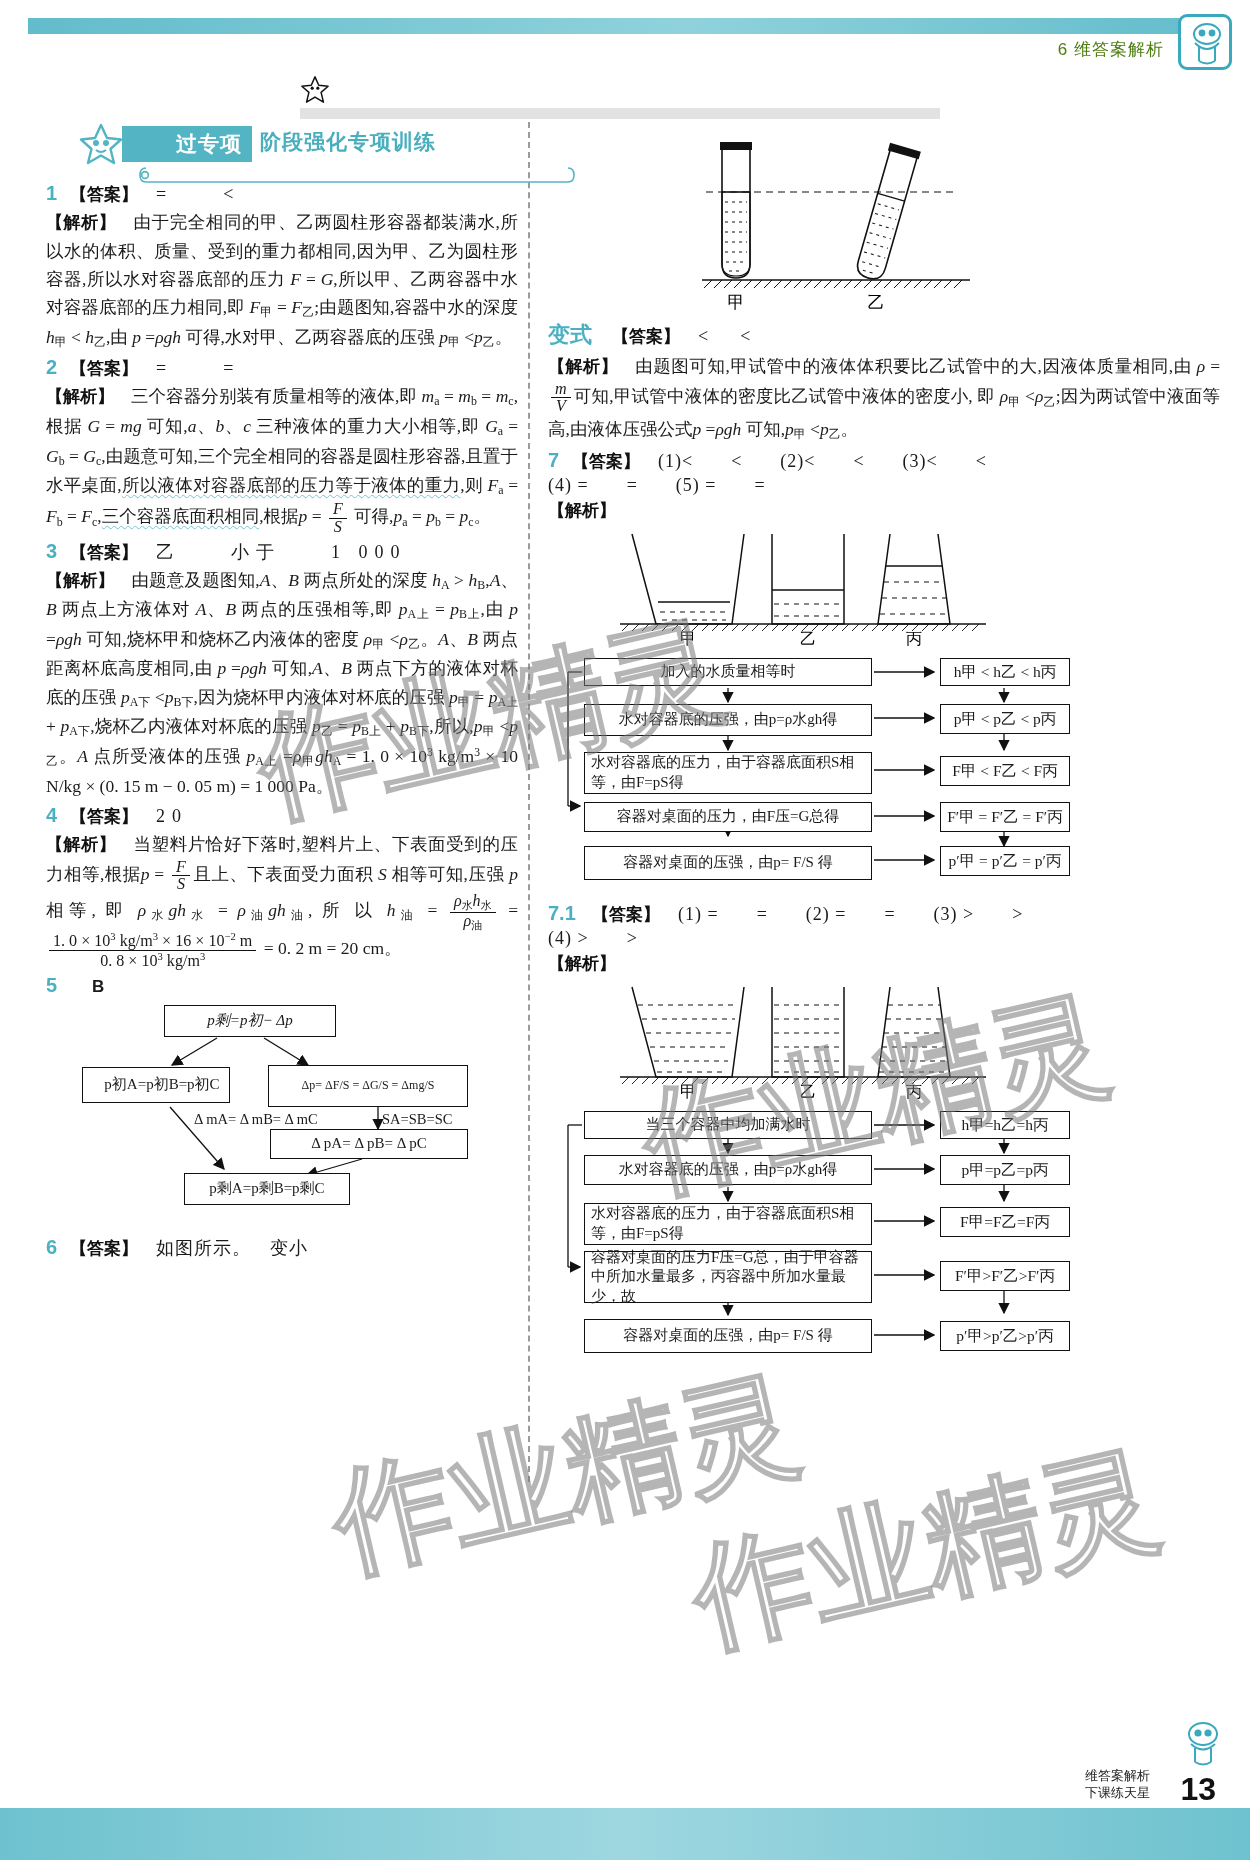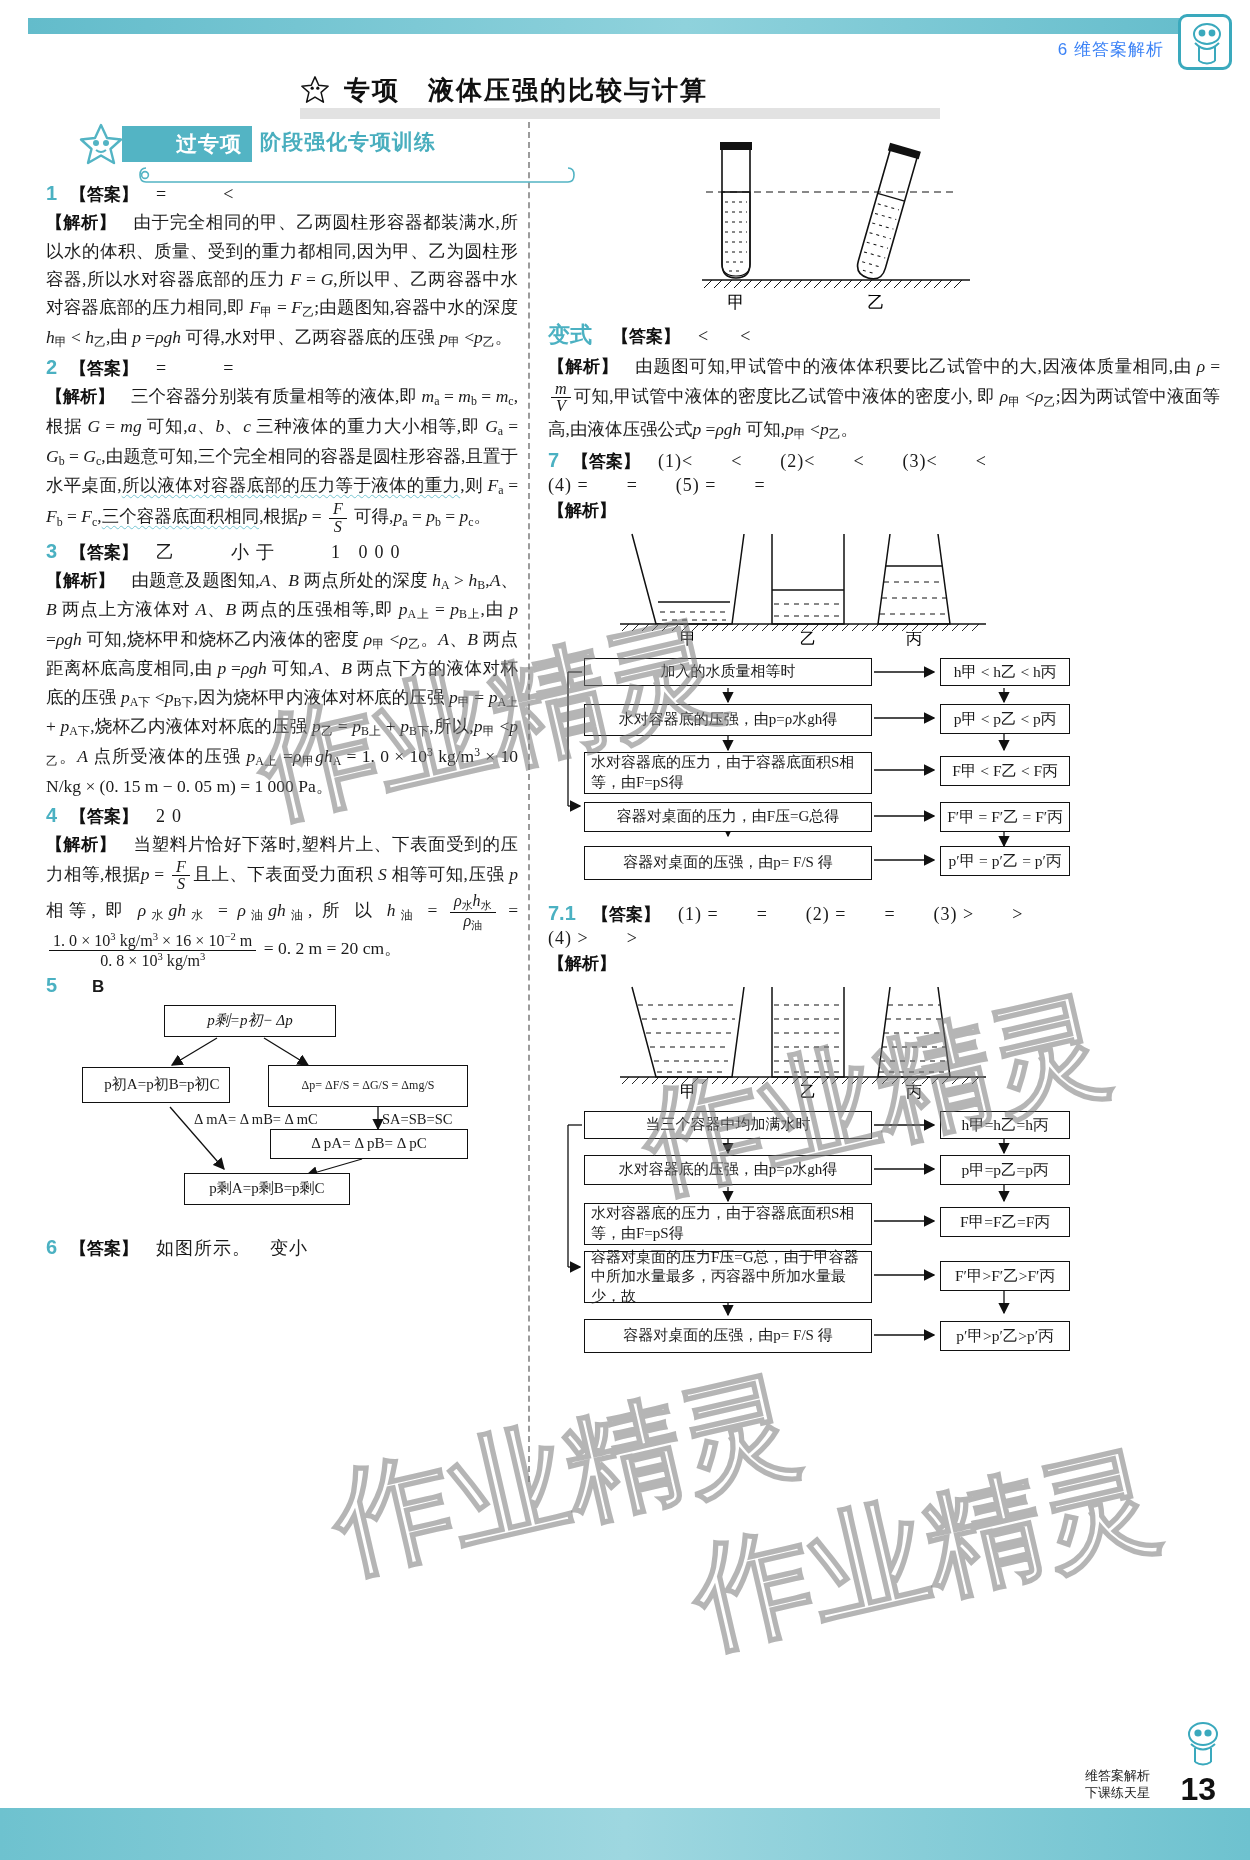--- a/index.html
+++ b/index.html
@@ -11,21 +11,21 @@
     color:#1a1a1a;
     position:relative;
     overflow:hidden;
   }
   #top-bar-fade{
     position:absolute; left:28px; top:18px; width:1195px; height:16px;
     background:linear-gradient(90deg,#63bccb 0%, #8fd2dc 55%, #63bccb 100%);
   }
   #header-label {
     position:absolute; right:86px; top:38px;
-    font-size:17px; letter-spacing:1px; color:#3b82f6;
+    font-size:17px; letter-spacing:1px; color:#4d7c0f;
     font-family:"Liberation Sans", sans-serif;
   }
   #header-badge{
     position:absolute; right:18px; top:14px; width:54px; height:56px;
     border:3px solid #3aa9bd; border-radius:9px; background:#ffffff;
     overflow:hidden;
   }
   #header-badge .mascot{
     position:absolute; left:6px; top:4px; width:40px; height:46px;
   }
@@ -198,21 +198,20 @@
     <path d="M12 40 Q20 45 28 40" fill="none" stroke="#3aa9bd" stroke-width="2"></path>
   </svg>
 </div>
 
 <div id="page-title-row">
   <svg id="star-icon" viewBox="0 0 32 32">
     <path d="M16 2 L20 11 L30 12 L22.5 18.5 L25 29 L16 23.5 L7 29 L9.5 18.5 L2 12 L12 11 Z" fill="none" stroke="#111" stroke-width="1.6" stroke-linejoin="round"></path>
     <circle cx="13" cy="14" r="1.7" fill="#111"></circle>
     <circle cx="19" cy="14" r="1.7" fill="#111"></circle>
   </svg>
-  <div id="page-title">专项　液体压强的比较与计算</div>
 </div>
 <div id="title-underline"></div>
 
 <div id="col-divider"></div>
 
 <div id="banner">
   <div id="banner-tab">
     <span>过专项</span>
   </div>
   <svg id="banner-mascot" viewBox="0 0 62 44">

